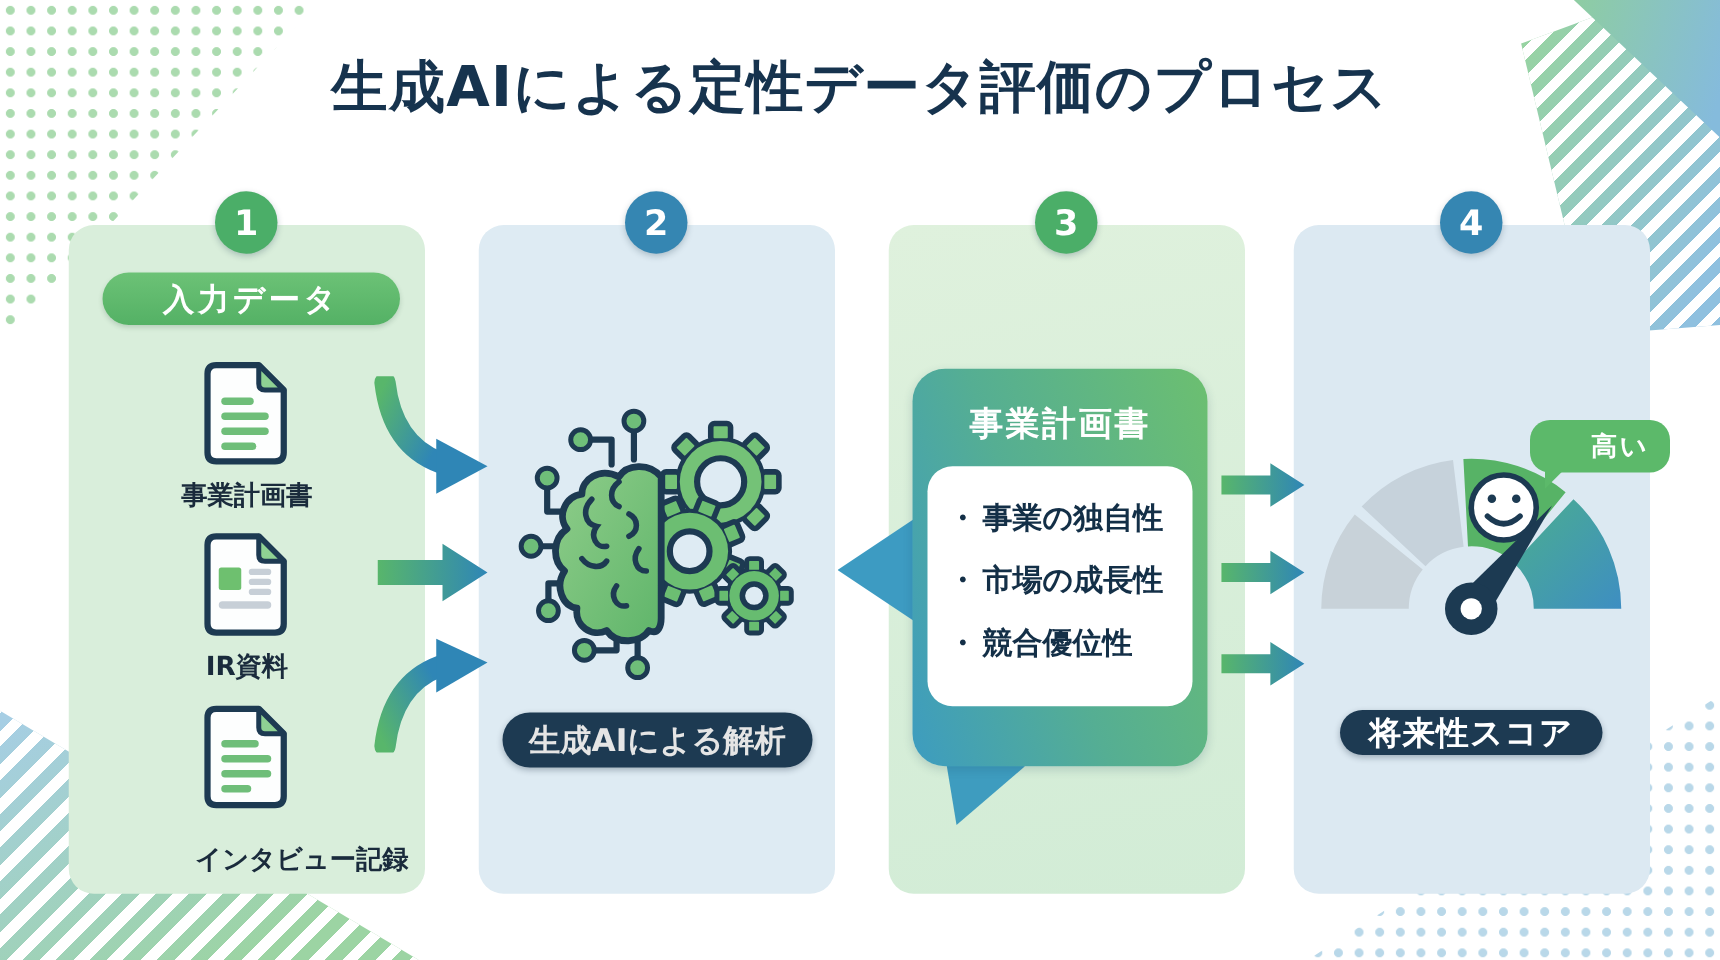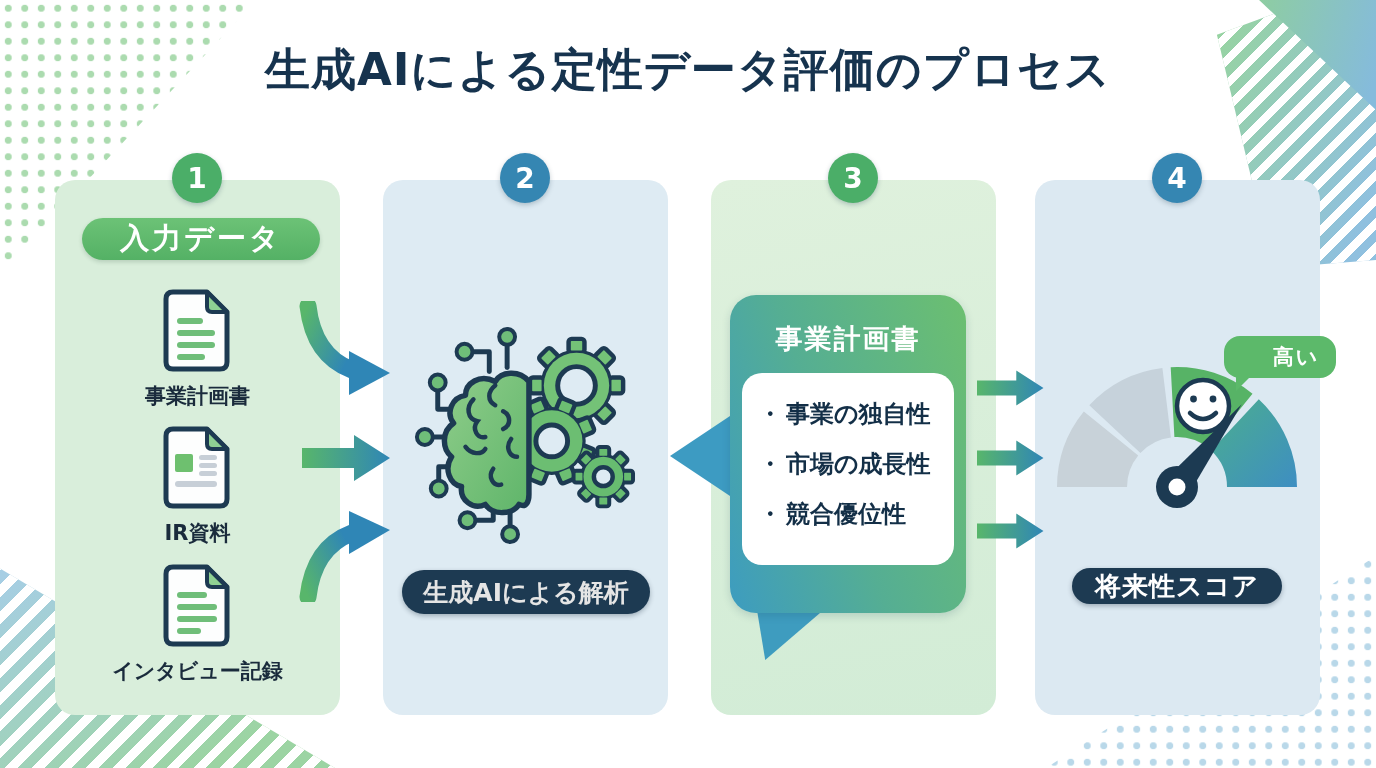--- a/index.html
+++ b/index.html
@@ -42,26 +42,26 @@
   .badge{position:absolute;top:153px;width:50px;height:50px;border-radius:50%;z-index:4;
     display:flex;align-items:center;justify-content:center;color:#fff;
     font-size:28px;font-weight:bold;box-shadow:0 2px 5px rgba(20,50,70,.25);}
   .badge-green{background:#4BAE68;}
   .badge-blue{background:#3586B2;}
   .badge-1{left:172px;} .badge-2{left:500px;} .badge-3{left:828px;} .badge-4{left:1152px;}
   
   .input-pill{position:absolute;left:82px;top:218px;width:238px;height:42px;z-index:2;
     border-radius:21px;background:linear-gradient(180deg,#6CC276,#54B165);
     display:flex;align-items:center;justify-content:center;color:#fff;
-    font-size:29px;font-weight:bold;letter-spacing:3px;box-shadow:0 2px 4px rgba(20,60,40,.18);}
+    font-size:25px;font-weight:bold;letter-spacing:3px;box-shadow:0 2px 4px rgba(20,60,40,.18);}
   .doc-icon{position:absolute;left:161px;width:72px;height:86px;z-index:2;}
   .doc-1{top:287px;} .doc-2{top:424px;} .doc-3{top:562px;}
   .doc-label{position:absolute;left:55px;width:285px;z-index:2;text-align:center;
     font-size:21px;font-weight:bold;color:#1A2B3C;}
-  .doc-label-1{top:382px;} .doc-label-2{top:519px;} .doc-label-3{top:657px;}
+  .doc-label-1{top:382px;} .doc-label-2{top:519px;} .doc-label-3{top:673px;margin-left:44px;}
   
   .arrow{position:absolute;z-index:3;}
   .arrow-a{left:294px;top:301px;width:100px;height:105px;}
   .arrow-b{left:302px;top:432px;width:90px;height:52px;}
   .arrow-c{left:294px;top:497px;width:100px;height:105px;}
   .arrow-d1{left:977px;top:368px;width:68px;height:40px;}
   .arrow-d2{left:977px;top:438px;width:68px;height:40px;}
   .arrow-d3{left:977px;top:511px;width:68px;height:40px;}
   
   .ai-icon{position:absolute;left:408px;top:320px;width:228px;height:233px;z-index:2;}

